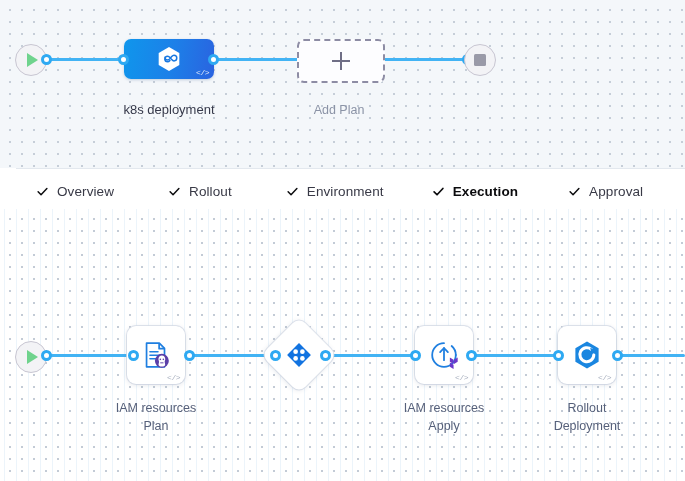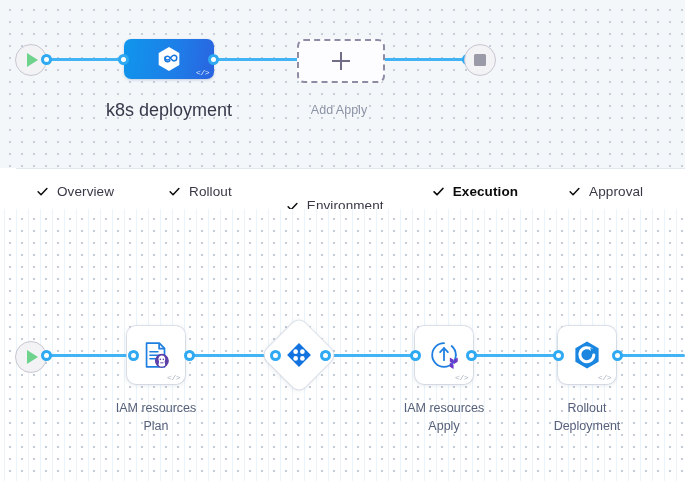--- a/index.html
+++ b/index.html
@@ -93,21 +93,21 @@
     left: 9px;
     right: 9px;
     bottom: -1px;
     height: 3px;
     background: #0278d5;
   }
 
   
   .tab-0 { margin-left: 4px; }
   .tab-1 { margin-left: 22px; }
-  .tab-2 { margin-left: 22px; align-items: flex-end; }
+  .tab-2 { margin-left: 22px; }
   .tab-3 { margin-left: 16px; }
   .tab-4 { margin-left: 18px; }
 
   
   .node {
     position: absolute;
     box-sizing: border-box;
   }
 
   
@@ -206,21 +206,21 @@
   .node-label {
     position: absolute;
     text-align: center;
     font-size: 12.5px;
     line-height: 18px;
     color: #56607a;
     white-space: pre-line;
     pointer-events: none;
   }
   .label-addstage { color: #8b93a6; }
-  .label-stage { color: #36394a; font-size: 18px; }
+  .label-stage { color: #36394a; font-size: 13px; }
 
   
   .step-card {
     position: absolute;
     width: 58px;
     height: 58px;
     border-radius: 9px;
     background: #ffffff;
     box-shadow: 0 1px 5px rgba(40,60,100,.14), 0 0 0 1px rgba(220,226,236,.8);
     display: flex;
@@ -284,21 +284,21 @@
       </svg>
       <span class="code-mark">&lt;/&gt;</span>
     </div>
     <div class="port" style="left:118px; top:54px;"></div>
     <div class="port" style="left:208px; top:54px;"></div>
     <div class="node-label label-stage" style="left:79px; top:101px; width:180px;">k8s deployment</div>
 
     <div class="add-stage" style="left:297px; top:39px;">
       <div class="add-plus"></div>
     </div>
-    <div class="node-label label-addstage" style="left:259px; top:101px; width:160px;">Add Apply</div>
+    <div class="node-label label-addstage" style="left:259px; top:101px; width:160px;">Add Plan</div>
 
     <div class="port" style="left:462px; top:54px;"></div>
     <div class="node" style="left:464px; top:44px;">
       <div class="terminal">
         <div class="stop-sq"></div>
       </div>
     </div>
   </div>
 
   <div class="tabbar">

